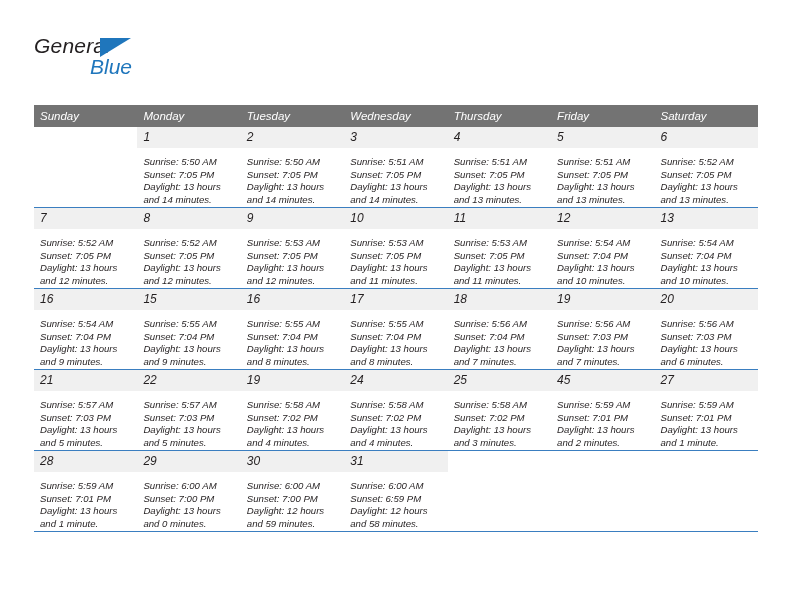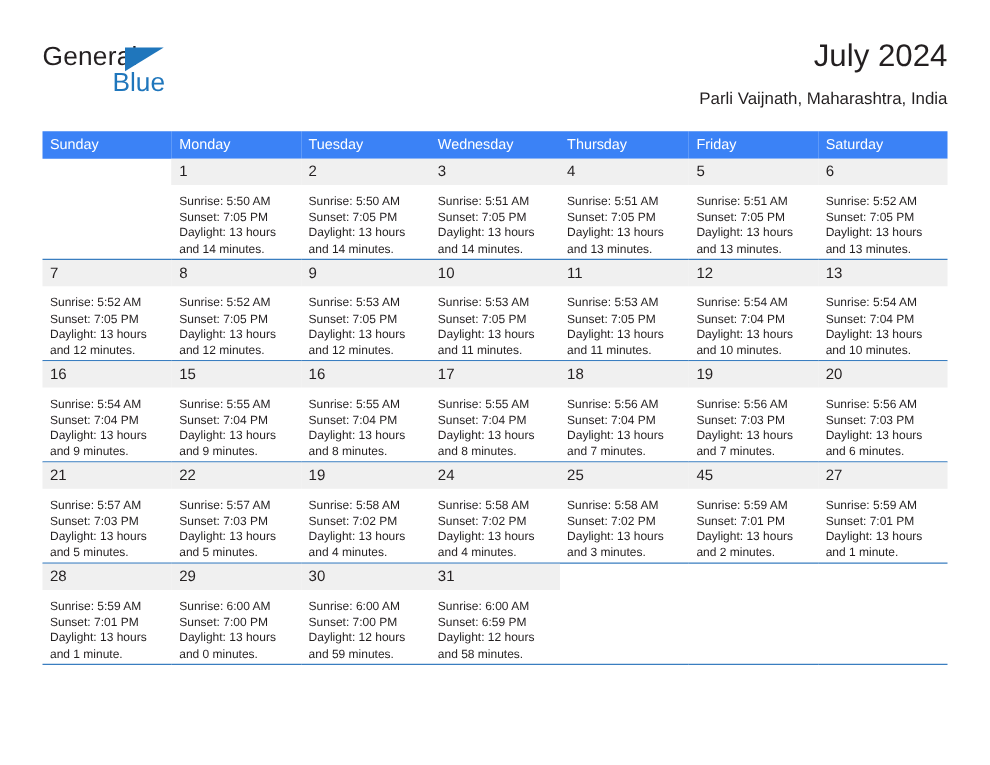--- a/index.html
+++ b/index.html
@@ -12,20 +12,21 @@
     height: 612px;
     font-family: "Liberation Sans", sans-serif;
     color: #231f20;
     overflow: hidden;
   }
   .page {
     position: relative;
     width: 792px;
     height: 451px;
     box-sizing: border-box;
+    font-style: italic;
   }
 
   
   .top {
     position: absolute;
     left: 34px;
     top: 30px;
     right: 34px;
     height: 68px;
   }
@@ -87,21 +88,21 @@
   
   .cal {
     position: absolute;
     left: 34px;
     top: 105px;
     width: 724px;
     border-collapse: collapse;
     table-layout: fixed;
   }
   .cal th {
-    background: #3b82f6;
+    background: #737373;
     color: #ffffff;
     font-weight: normal;
     font-size: 11.5px;
     text-align: left;
     padding: 5px 0 5px 6px;
     height: 10px;
     border: none;
   }
   .cal td {
     vertical-align: top;
@@ -143,24 +144,20 @@
 <div class="page">
 
   <div class="top">
 
     <div class="logo">
       <span class="logo-general">General</span>
       <span class="logo-tri"></span>
       <span class="logo-blue">Blue</span>
     </div>
 
-    <div class="title-wrap">
-      <h1 class="cal-title">July 2024</h1>
-      <h2 class="cal-subtitle">Parli Vaijnath, Maharashtra, India</h2>
-    </div>
 
   </div>
 
   <table class="cal">
     <thead>
       <tr id="weekday-row">
           <th>Sunday</th>
           <th>Monday</th>
           <th>Tuesday</th>
           <th>Wednesday</th>

